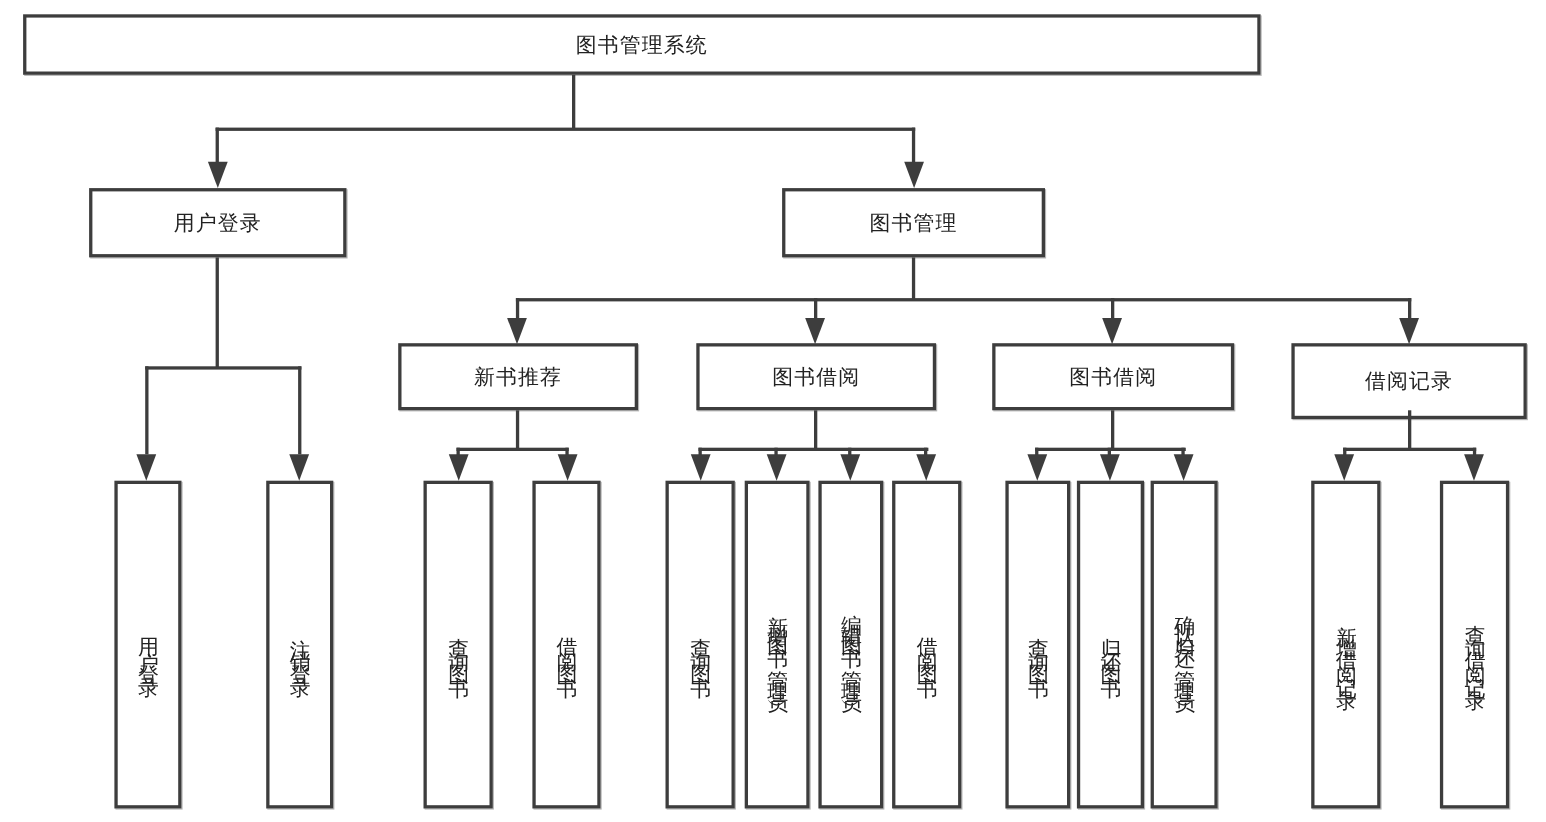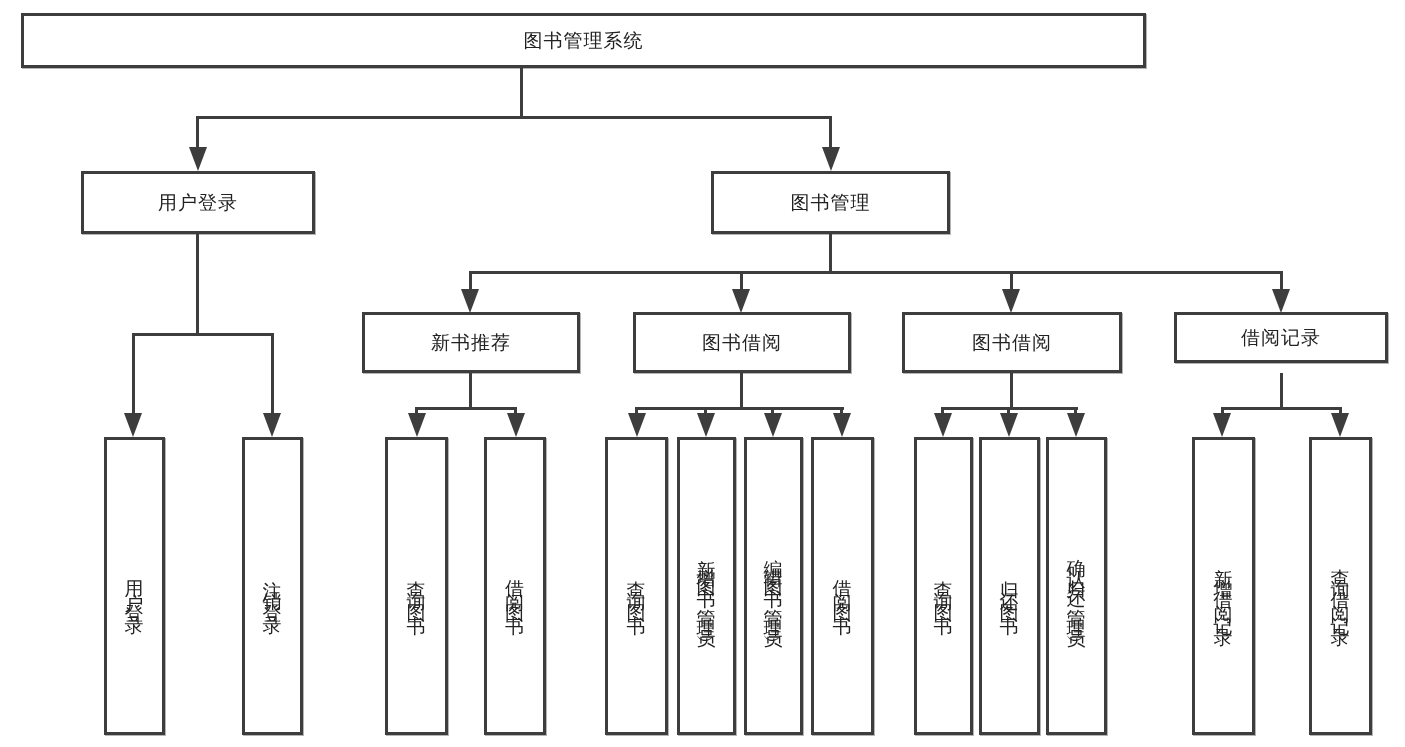--- a/index.html
+++ b/index.html
@@ -92,21 +92,21 @@
   </div>
 
   <div class="box" style="left:633px; top:312px; width:218px; height:61px;">
     <span class="hlabel">图书借阅</span>
   </div>
 
   <div class="box" style="left:902px; top:312px; width:220px; height:61px;">
     <span class="hlabel">图书借阅</span>
   </div>
 
-  <div class="box" style="left:1174px; top:312px; width:214px; height:51px;">
+  <div class="box" style="left:1174px; top:312px; width:214px; height:69px;">
     <span class="hlabel">借阅记录</span>
   </div>
 
   <div class="box leaf" style="left:104px; top:437px; width:61px; height:298px;">
     <span class="vlabel">用户登录</span>
   </div>
   <div class="box leaf" style="left:242px; top:437px; width:61px; height:298px;">
     <span class="vlabel">注销登录</span>
   </div>
 

